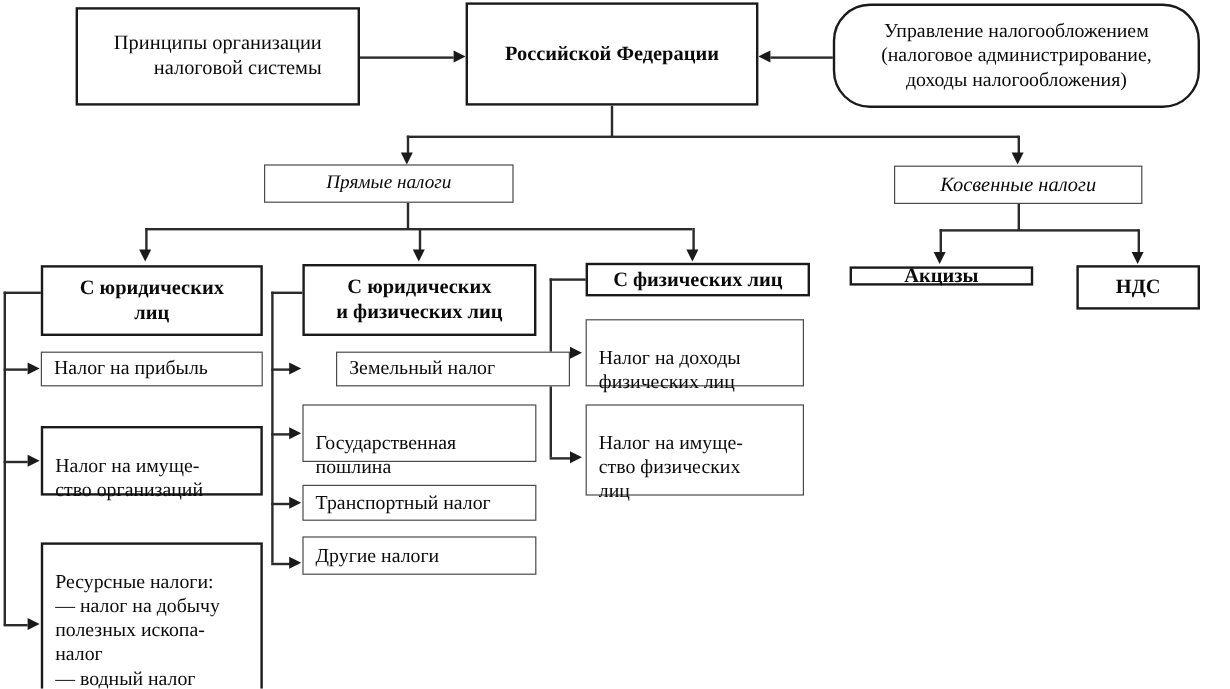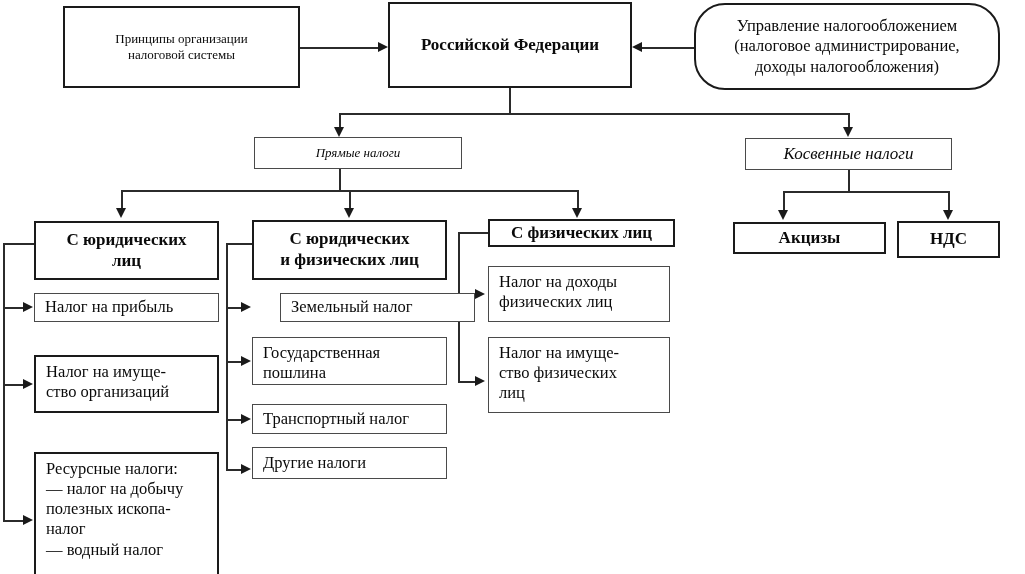--- a/index.html
+++ b/index.html
@@ -28,21 +28,21 @@
     line-height: 1.22;
     padding: 2px 5px;
     z-index: 5;
   }
   .box.heavy {
     border: 2.1px solid #1a1a1a;
   }
   .box.bold  { font-weight: bold; }
   .box.ital  { font-style: italic; }
   .box.left  { justify-content: flex-start; text-align: left; padding-left: 10px; }
-  .box.topal { align-items: flex-start; padding-top: 5px; }
+  .box.topal { align-items: flex-start; padding-top: 21px; }
 
   
   .h, .v {
     position: absolute;
     background: #2b2b2b;
     z-index: 2;
   }
   .h { height: 1.6px; }
   .v { width: 1.6px; }
 
@@ -54,21 +54,21 @@
   }
   .ar-d { border-left: 5.5px solid transparent; border-right: 5.5px solid transparent; border-top: 10px solid #1a1a1a; }
   .ar-r { border-top: 5.5px solid transparent; border-bottom: 5.5px solid transparent; border-left: 10px solid #1a1a1a; }
   .ar-l { border-top: 5.5px solid transparent; border-bottom: 5.5px solid transparent; border-right: 10px solid #1a1a1a; }
 </style>
 </head>
 <body>
 
 <div id="canvas">
 
-  <div class="box heavy" style="left:63px; top:6px; width:237px; height:82px; font-size:13px;">
+  <div class="box heavy" style="left:63px; top:6px; width:237px; height:82px; font-size:17px;text-align:right;">
     <div>
       <div>Принципы организации</div>
       <div>налоговой системы</div>
     </div>
   </div>
 
   <div class="box heavy bold" style="left:388px; top:2px; width:244px; height:86px; font-size:17px;">
     <div>
       <div>Российской Федерации</div>
     </div>
@@ -88,21 +88,21 @@
   <div class="h" style="left:642px; top:47px; width:52px;"></div>
   <div class="ar ar-l" style="left:632px; top:42px;"></div>
 
   <div class="v" style="left:509px; top:88px; height:26px;"></div>
   <div class="h" style="left:339px; top:113px; width:510px;"></div>
   <div class="v" style="left:339px; top:113px; height:16px;"></div>
   <div class="ar ar-d" style="left:334px; top:127px;"></div>
   <div class="v" style="left:848px; top:113px; height:16px;"></div>
   <div class="ar ar-d" style="left:843px; top:127px;"></div>
 
-  <div class="box ital" style="left:254px; top:137px; width:208px; height:32px; font-size:13px;">
+  <div class="box ital" style="left:220px; top:137px; width:208px; height:32px; font-size:16px;">
     <span>Прямые налоги</span>
   </div>
 
   <div class="box ital" style="left:745px; top:138px; width:207px; height:32px; font-size:17px;">
     <span>Косвенные налоги</span>
   </div>
 
   <div class="v" style="left:339px; top:169px; height:22px;"></div>
   <div class="h" style="left:121px; top:190px; width:456px;"></div>
 
@@ -217,21 +217,21 @@
 
   <div class="v" style="left:848px; top:170px; height:22px;"></div>
   <div class="h" style="left:783px; top:191px; width:166px;"></div>
 
   <div class="v" style="left:783px; top:191px; height:21px;"></div>
   <div class="ar ar-d" style="left:778px; top:210px;"></div>
 
   <div class="v" style="left:948px; top:191px; height:21px;"></div>
   <div class="ar ar-d" style="left:943px; top:210px;"></div>
 
-  <div class="box heavy bold" style="left:733px; top:222px; width:153px; height:32px; font-size:17px;">
+  <div class="box heavy bold" style="left:708px; top:222px; width:153px; height:16px; font-size:17px;">
     <span>Акцизы</span>
   </div>
 
   <div class="box heavy bold" style="left:897px; top:221px; width:103px; height:37px; font-size:17px;">
     <span>НДС</span>
   </div>
 
 </div>
 
 </body></html>

